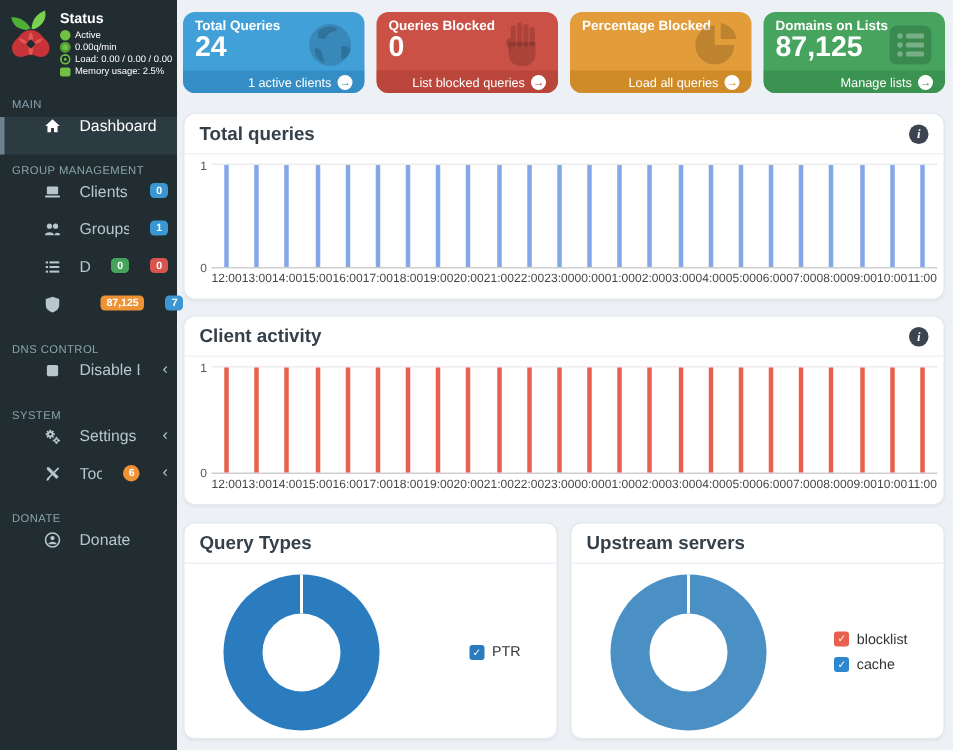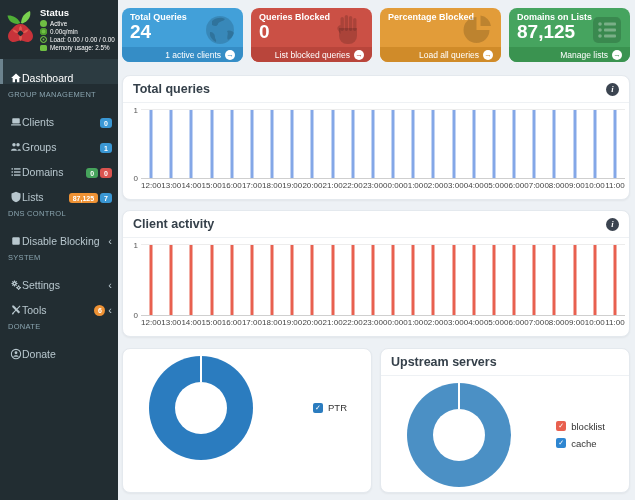--- a/index.html
+++ b/index.html
@@ -1,32 +1,32 @@
 <!DOCTYPE html>
 <html><head>
 <meta charset="utf-8">
 <style>
   * { margin:0; padding:0; box-sizing:border-box; }
   html,body { width:635px; height:500px; overflow:hidden; }
   body { font-family:"Liberation Sans", sans-serif; background:#edf1f5; display:flex; }
 
   
   .sidebar { width:118px; min-width:118px; background:#222d32; color:#b8c7ce; height:500px; font-size:10.5px; }
-  .brand { display:flex; padding:6px 4px 7px 4px; gap:3px;align-items:flex-end; }
+  .brand { display:flex; padding:6px 4px 7px 4px; gap:3px; }
   .logo { width:33px; height:42px; flex:none; }
   .status-block { flex:1; min-width:0; }
   .status-title { color:#fff; font-weight:bold; font-size:9.5px; margin:1px 0 2px; }
   .status-row { display:flex; align-items:center; gap:3px; margin-bottom:1px; white-space:nowrap; }
   .status-row .txt { color:#fff; font-size:6.3px; }
   .s-ico { width:7px; height:7px; flex:none; background:#6fc043; border-radius:50%; }
   .s-ico.circle-dot { box-shadow:inset 0 0 0 1.5px #4e9c2e; }
   .s-ico.circle-o { box-shadow:inset 0 0 0 1.5px #222d32; border:1px solid #6fc043; }
   .s-ico.memory { border-radius:1.5px; height:6px; }
   .nav-section-label { font-size:7.5px; color:#8aa4af; padding:6px 8px 4px 8px; letter-spacing:.3px; }
-  .nav-item { display:flex; align-items:flex-end; height:25px; padding:0 6px 0 7px; gap:0; cursor:pointer; border-left:3px solid transparent; }
+  .nav-item { display:flex; align-items:flex-start; height:25px; padding:0 6px 0 26px; gap:12px; cursor:pointer; border-left:3px solid transparent; }
   .nav-item.active { background:#2c3b41; border-left-color:#6c838e; color:#fff; }
   .nav-item .ni-icon { width:12px; height:12px; flex:none; display:block; }
   .nav-item .ni-label { font-size:10.5px; flex:1; white-space:nowrap; overflow:hidden; }
   .badge { font-size:7px; font-weight:bold; color:#fff; padding:1.5px 4px; border-radius:3px; margin-left:2px; line-height:1; }
   .badge.blue { background:#3a97d4; } .badge.green { background:#46a35c; }
   .badge.red { background:#d9534f; } .badge.orange { background:#ef9234; }
   .badge.orange-circle { background:#ef9234; border-radius:50%; width:11px; height:11px; display:inline-flex; align-items:center; justify-content:center; padding:0; }
   .chevron { color:#b8c7ce; font-size:11px; margin-left:3px; line-height:1; }
 
   
@@ -105,20 +105,21 @@
             <span class="txt">Load: 0.00 / 0.00 / 0.00</span>
           </div>
           <div class="status-row">
             <span class="s-ico memory"></span>
             <span class="txt">Memory usage: 2.5%</span>
           </div>
         </div>
     </div>
   </div>
   <nav id="sidebar-nav">
+      <div class="nav-section-label">MAIN</div>
       <div class="nav-item active">
         <svg viewBox="0 0 16 16" class="ni-icon">
           <path fill="currentColor" d="M8 2 L14.5 8 H12.5 V13.5 H9.3 V9.8 H6.7 V13.5 H3.5 V8 H1.5 Z"></path>
         </svg>
         <span class="ni-label">Dashboard</span>
       </div>
       <div class="nav-section-label">GROUP MANAGEMENT</div>
       <div class="nav-item">
         <svg viewBox="0 0 16 16" class="ni-icon">
           <rect fill="currentColor" x="3" y="3" width="10" height="7" rx="1"></rect>
@@ -450,20 +451,23 @@
             <span class="x-lab" style="left: 89.5833%;">09:00</span>
             <span class="x-lab" style="left: 93.75%;">10:00</span>
             <span class="x-lab" style="left: 97.9167%;">11:00</span>
           </div>
       </div>
     </div>
   </section>
 
   <div class="donut-row">
     <section class="panel">
+      <div class="panel-header">
+        <span class="panel-title">Query Types</span>
+      </div>
       <div class="donut-body">
         <div class="donut" id="donut-query" style="background: conic-gradient(rgb(43, 124, 191) 0%, rgb(43, 124, 191) 100%);">
           <div class="donut-hole"></div>
           <div class="donut-gap"></div>
         </div>
         <div class="legend" id="legend-query">
             <div class="legend-item">
               <span class="legend-box" style="background: rgb(43, 124, 191);">✓</span>
               <span class="legend-label">PTR</span>
             </div>

